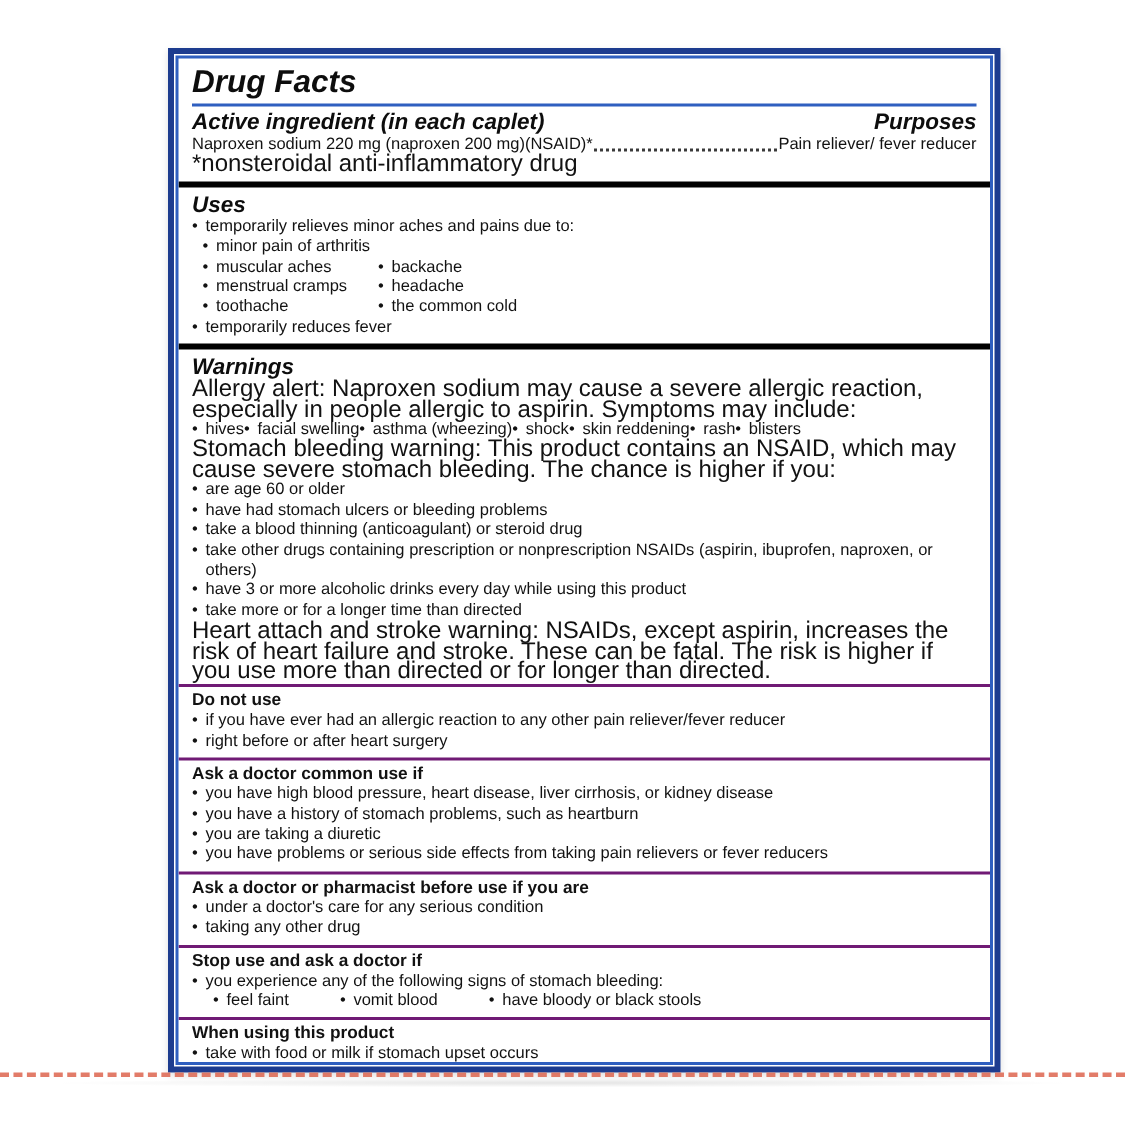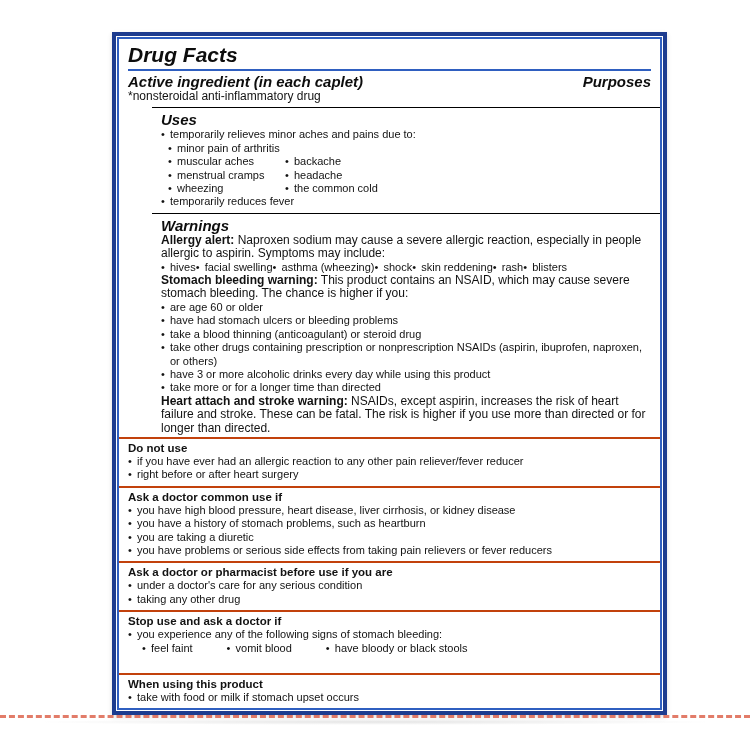--- a/index.html
+++ b/index.html
@@ -27,71 +27,71 @@
     position: absolute;
     inset: 1px;
     border: 2px solid #2f5fc0;
     display: flex;
     flex-direction: column;
     overflow: hidden;
     background: #fff;
   }
 
   .sec { padding: 3px 9px 4px 9px; }
-  .sec + .sec { border-top: 1px solid #000000; margin-left: 33px; }
+  .sec + .sec { border-top: 4px solid #000000; }
 
   h1.df-title {
     margin: 1px 0 0 0;
     font-size: 21px;
     font-style: italic;
     font-weight: bold;
     letter-spacing: 0;
     color: #0d0d0d;
   }
   .title-rule { border: none; border-top: 2px solid #2f5fc0; margin: 2px 0 2px 0; }
 
   .ai-row { display: flex; justify-content: space-between; align-items: flex-end; }
   .h2 {
     font-size: 15px;
     font-style: italic;
     font-weight: bold;
     color: #0d0d0d;
     margin: 0;
     line-height: 17px;
   }
-  .body-txt { font-size: 12px; line-height: 13.4px; }
+  .body-txt { font-size: 16px; line-height: 13.4px; }
 
   .leader-row { display: flex; align-items: flex-end; font-size: 11px; line-height: 13.4px; }
   .leader-fill {
     flex: 1;
     border-bottom: 2px dotted #3a3a3a;
     margin: 0 1px 2px 1px;
     min-width: 20px;
   }
 
   
   .b { position: relative; padding-left: 9px; font-size: 11px; line-height: 13.4px; }
   .b::before { content: "•"; position: absolute; left: 0; top: 0; }
 
   .uses-grid { margin-left: 7px; }
   .uses-row { display: flex; }
   .uses-row .c1 { width: 108px; }
 
-  .bold { font-weight: bold; }
+  .bold { font-weight: normal; }
 
   .spread {
     display: flex;
     justify-content: flex-start;
     padding-right: 2px;
     font-size: 11px;
     line-height: 13.4px;
   }
   .spread .b { padding-left: 9px; }
 
-  .subsec { border-top: 2px solid #c2410c; padding: 2px 9px 4px 9px; }
+  .subsec { border-top: 2px solid #701a75; padding: 2px 9px 4px 9px; }
   .subhead { font-size: 11.5px; font-weight: bold; line-height: 14px; }
 
   .inline-signs { display: flex; margin-left: 14px; }
   .inline-signs.gap-wide { gap: 34px; }
 
   .warn-block { }
 
   
   .perforation {
     position: absolute;
@@ -114,40 +114,45 @@
   <div class="label-outer">
     <div class="label-inner">
 
       <div class="sec">
         <h1 class="df-title">Drug Facts</h1>
         <hr class="title-rule">
         <div class="ai-row">
           <div class="h2">Active ingredient (in each caplet)</div>
           <div class="h2">Purposes</div>
         </div>
+        <div class="leader-row">
+          <span>Naproxen sodium 220 mg (naproxen 200 mg)(NSAID)*</span>
+          <span class="leader-fill"></span>
+          <span>Pain reliever/ fever reducer</span>
+        </div>
         <div class="body-txt">*nonsteroidal anti-inflammatory drug</div>
       </div>
 
       <div class="sec">
         <div class="h2">Uses</div>
         <div class="b">temporarily relieves minor aches and pains due to:</div>
         <div class="uses-grid">
           <div class="uses-row">
             <span class="b c1">minor pain of arthritis</span>
           </div>
           <div class="uses-row">
             <span class="b c1">muscular aches</span>
             <span class="b">backache</span>
           </div>
           <div class="uses-row">
             <span class="b c1">menstrual cramps</span>
             <span class="b">headache</span>
           </div>
           <div class="uses-row">
-            <span class="b c1">wheezing</span>
+            <span class="b c1">toothache</span>
             <span class="b">the common cold</span>
           </div>
         </div>
         <div class="b">temporarily reduces fever</div>
       </div>
 
       <div class="sec" style="padding-bottom:2px;">
         <div class="h2">Warnings</div>
 
         <div class="body-txt warn-block">

